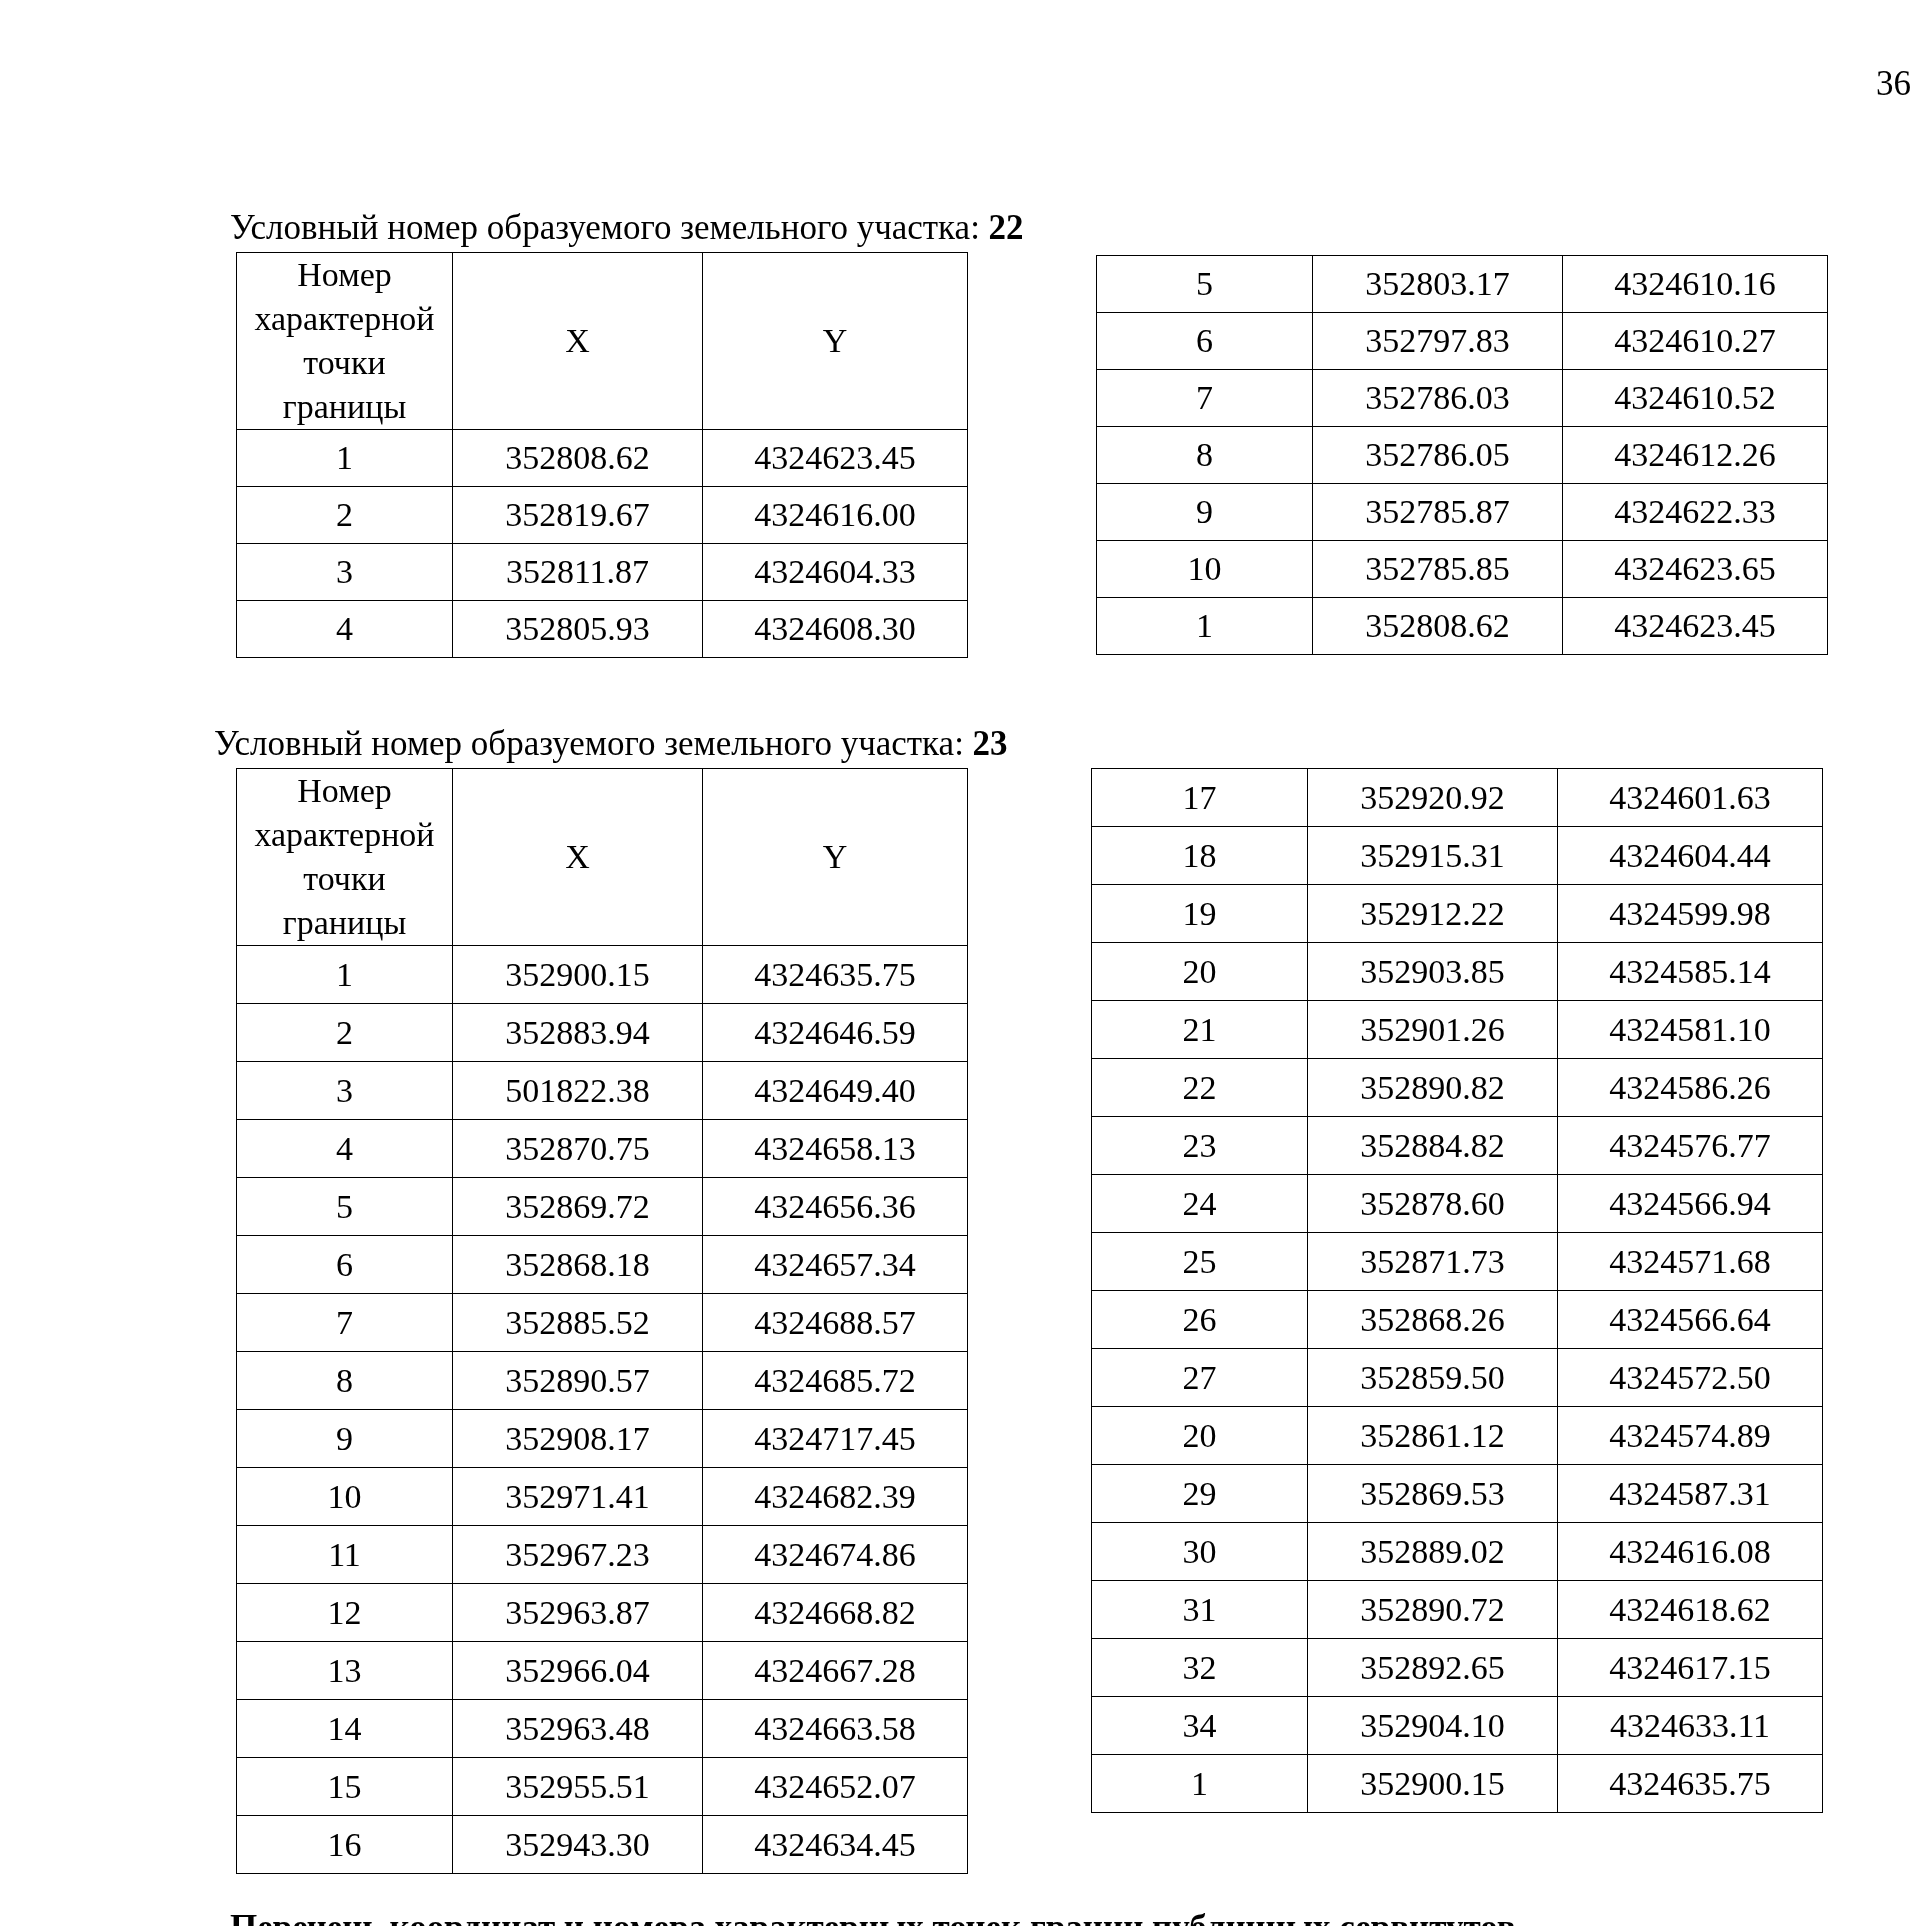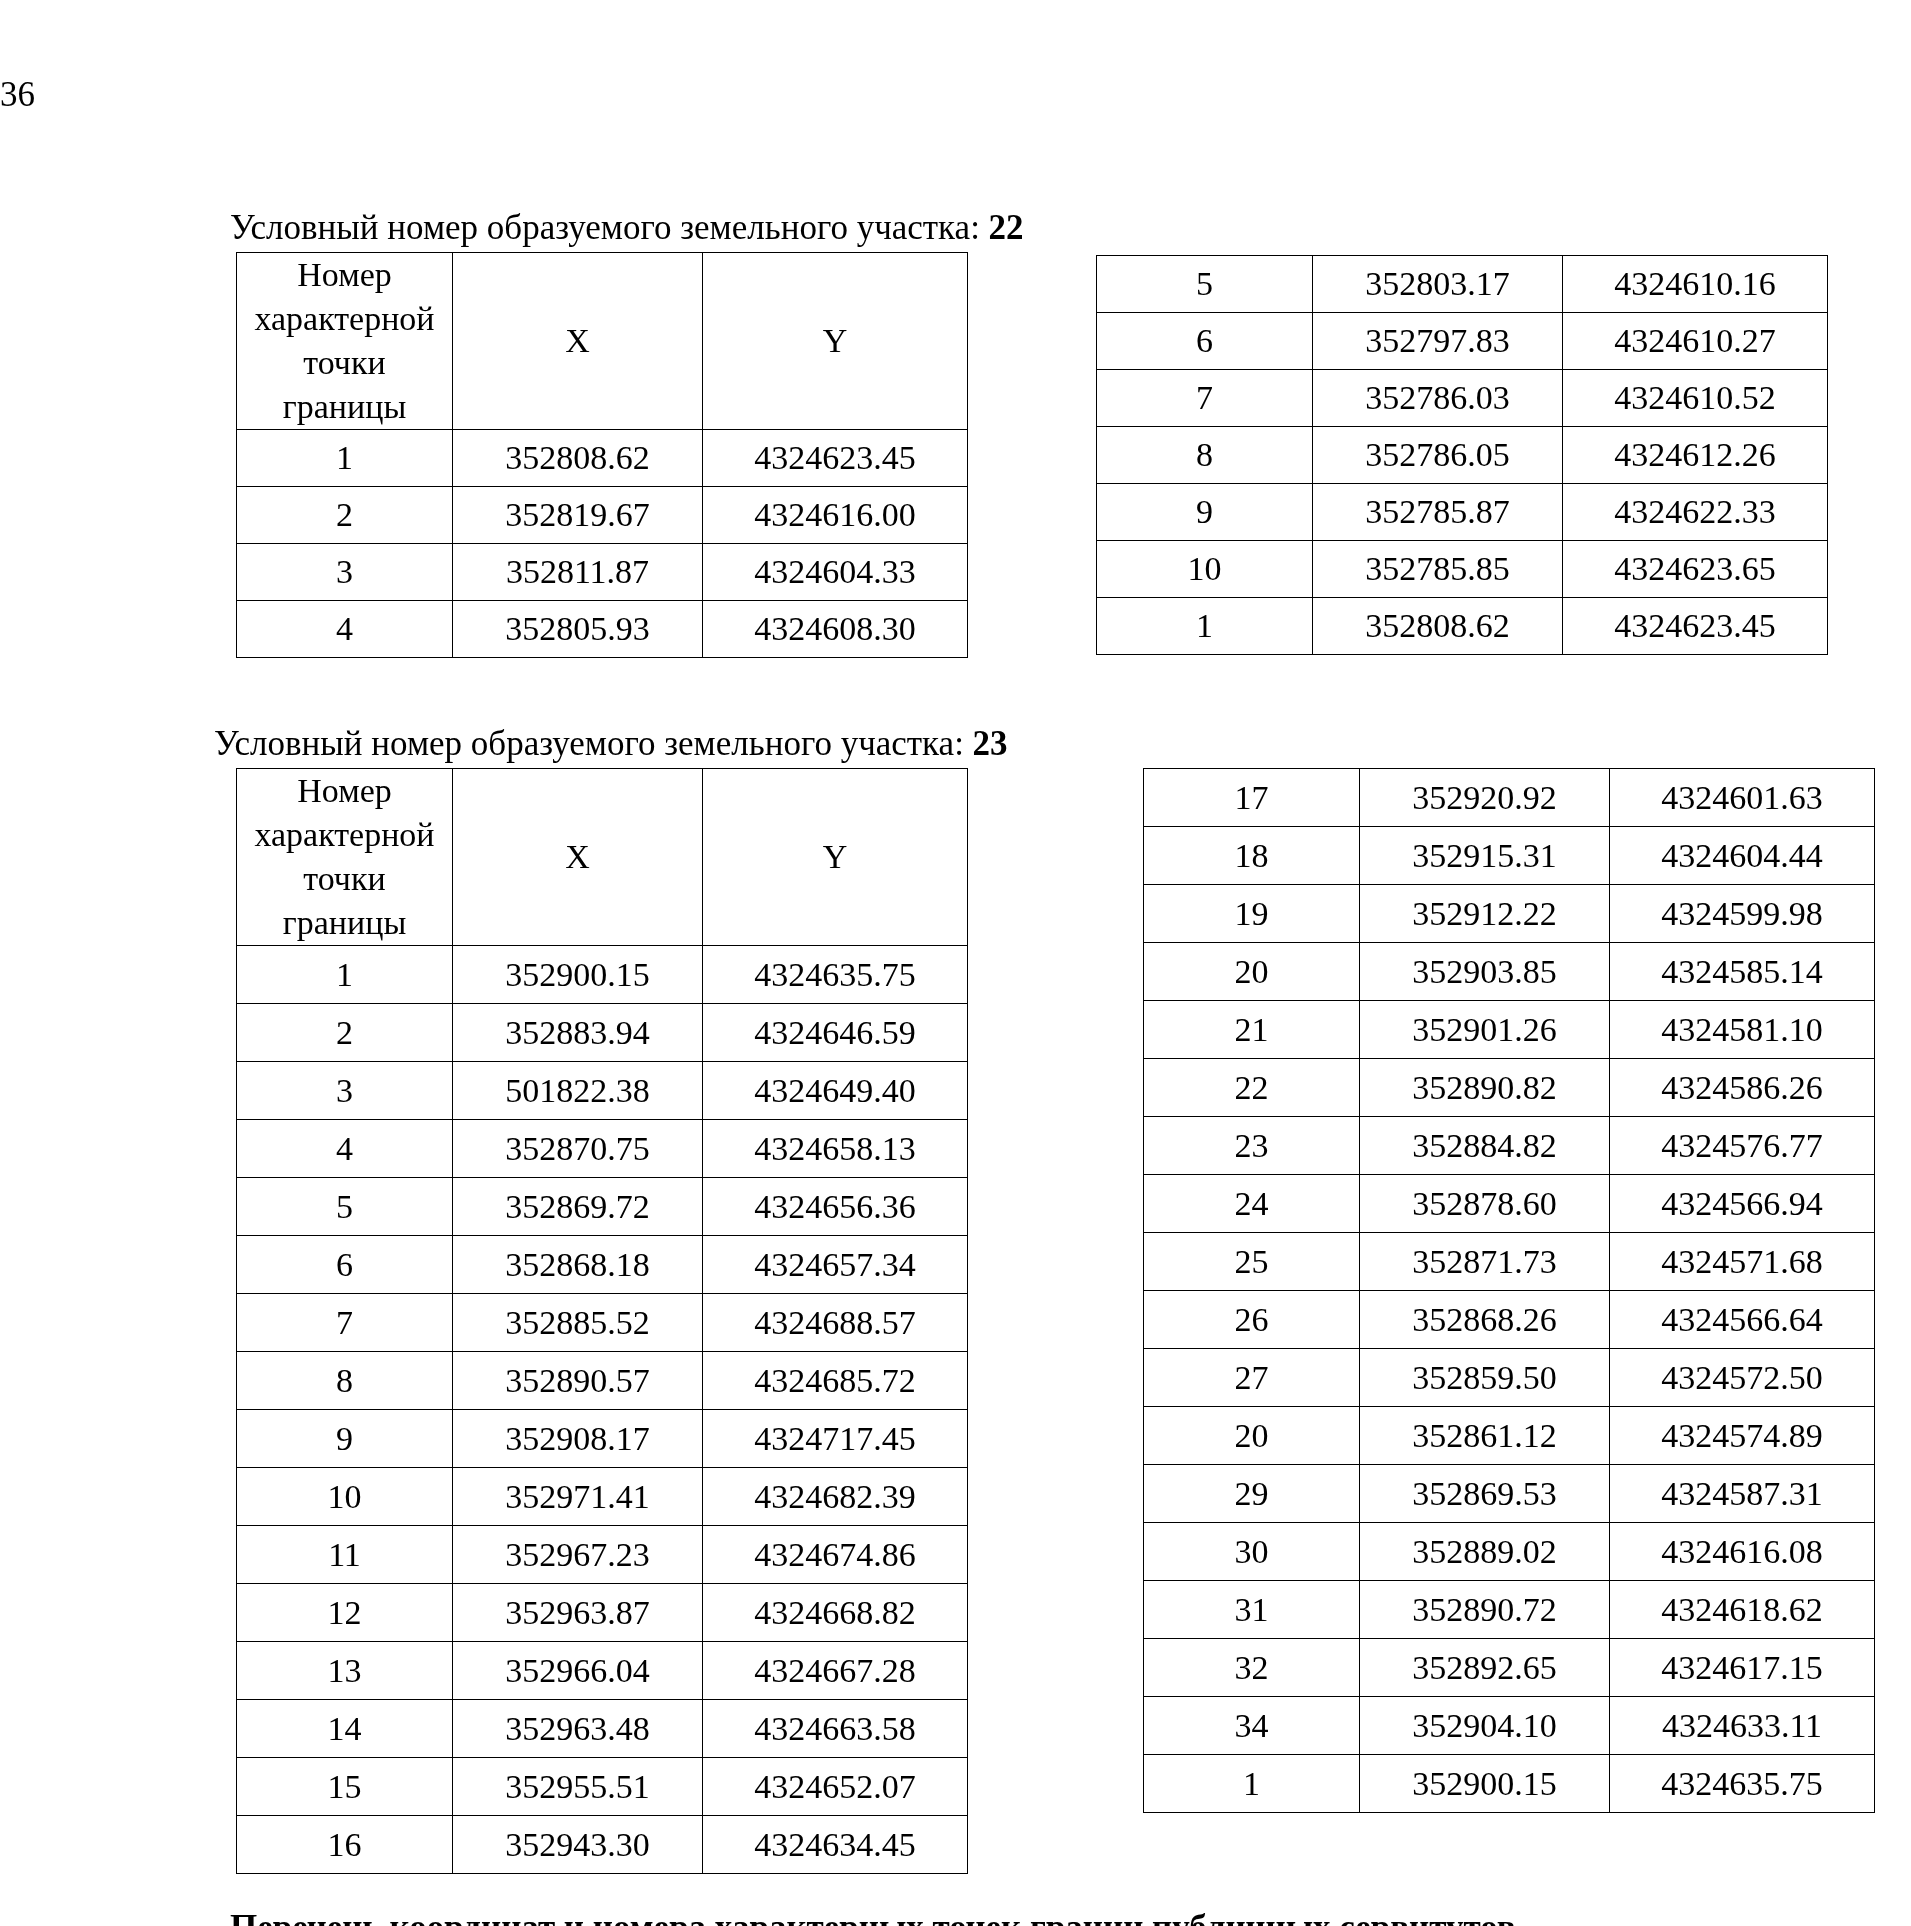--- a/index.html
+++ b/index.html
@@ -1,19 +1,19 @@
 <!DOCTYPE html>
 <html style="font-size:6.2px"><head>
 <meta charset="utf-8">
 <style>
   html, body { margin: 0; padding: 0; background: #ffffff; }
   body { width: 1911px; height: 2703px; position: relative; overflow: hidden;
          font-family: "Liberation Serif", "DejaVu Serif", serif; color: #000; }
   .abs { position: absolute; }
-  .page-num { top: 64px; left: 0; width: 1911px; text-align: left; font-size: 35px; margin-top: 11px; }
+  .page-num { top: 64px; left: 0; width: 1911px; text-align: right; font-size: 35px; }
   .caption { font-size: 35px; white-space: nowrap; line-height: 1; }
   .caption b { font-weight: bold; }
   .heading { font-size: 35px; font-weight: bold; white-space: nowrap; line-height: 1; }
   table { border-collapse: collapse; position: absolute; table-layout: fixed; }
   td, th { border: 1.9px solid #000; text-align: center; vertical-align: middle;
            font-size: 34px; font-weight: normal; padding: 0; }
   th.hdr { line-height: 44px; margin-top: 44px; }
   .t22l td { height: 56px; }
   .t22r td { height: 56px; }
   .t23 td { height: 57px; }
@@ -209,21 +209,21 @@
         <td>352955.51</td>
         <td>4324652.07</td>
       </tr>
       <tr>
         <td>16</td>
         <td>352943.30</td>
         <td>4324634.45</td>
       </tr>
     </tbody>
 </table>
-<table class="t23" style="left:1143px; top:768px; width:730px;">
+<table class="t23" style="left:1091px; top:768px; width:730px;">
   <colgroup>
       <col style="width:216px">
       <col style="width:250px">
       <col style="width:265px">
     </colgroup>
   <tbody>
       <tr>
         <td>17</td>
         <td>352920.92</td>
         <td>4324601.63</td>

